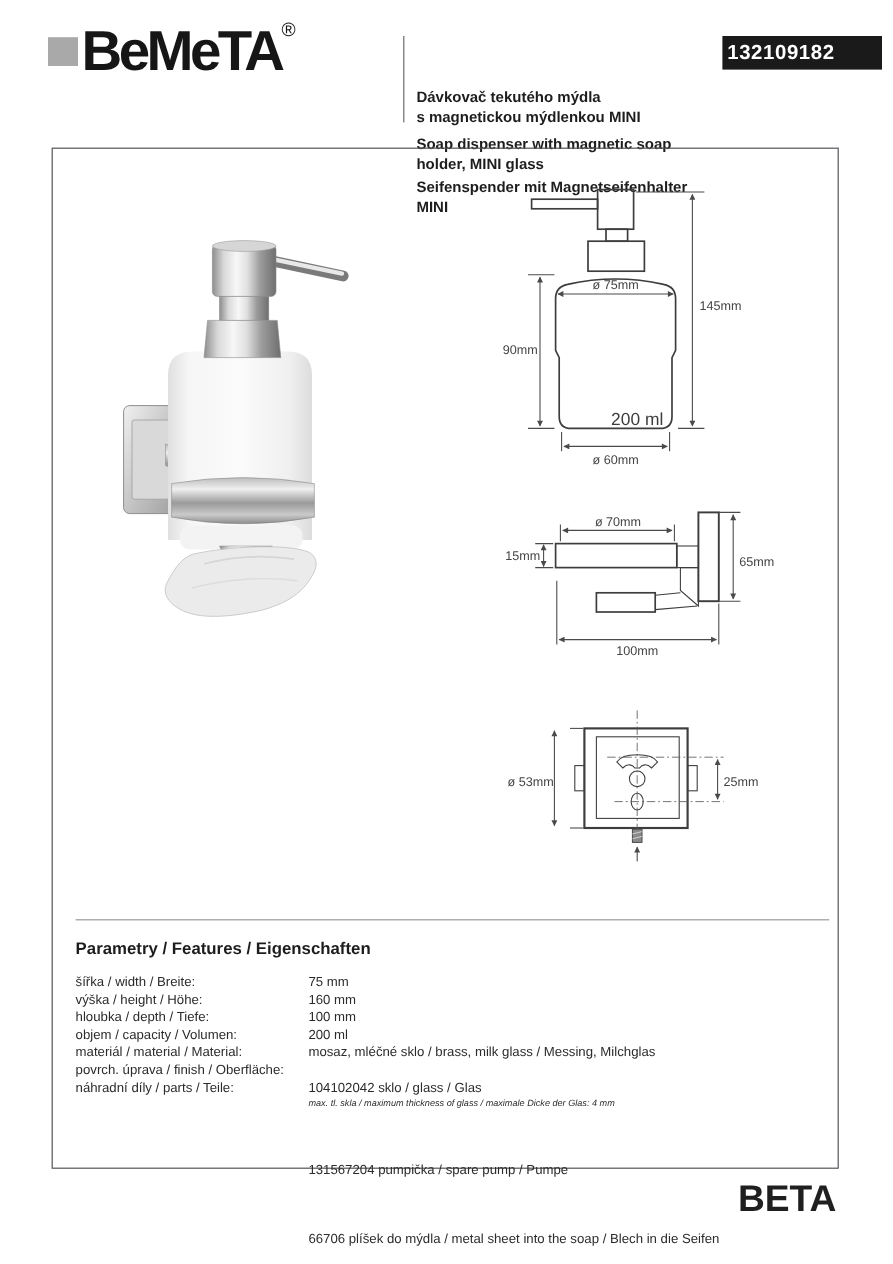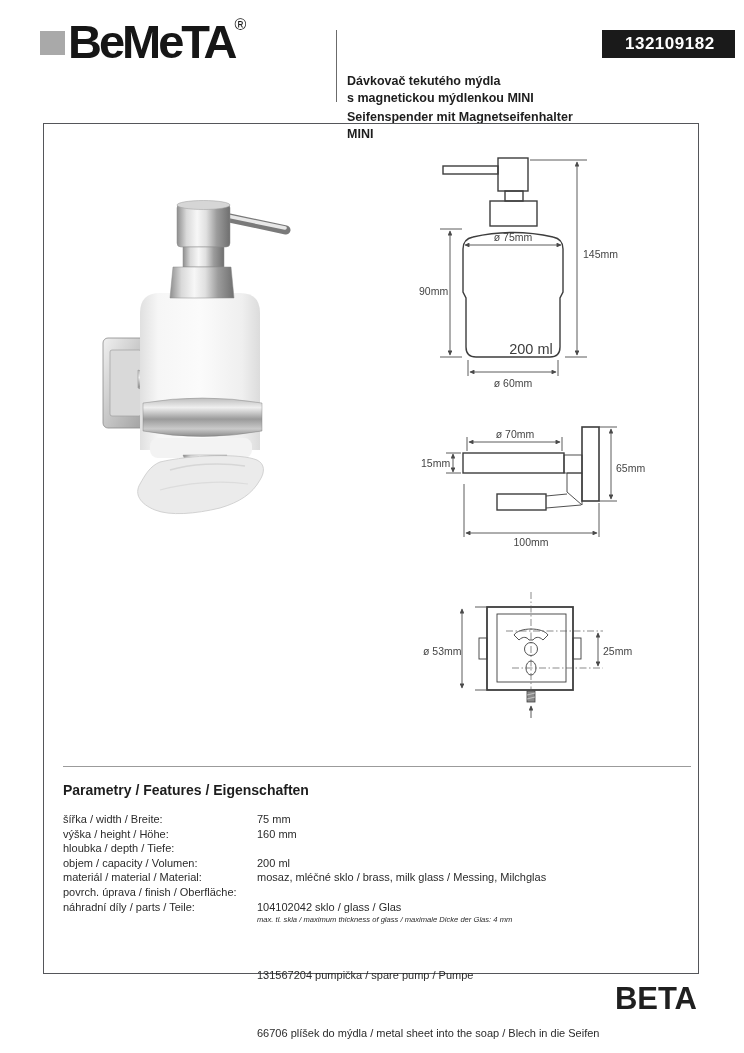--- a/index.html
+++ b/index.html
@@ -10,21 +10,21 @@
   .abs{position:absolute;}
   
   .logo-square{left:40px;top:31px;width:25px;height:24px;background:#a9a9a9;}
   .logo-text{left:68px;top:14px;font-size:47px;font-weight:bold;letter-spacing:-3px;color:#161616;}
   .logo-reg{font-size:16px;font-weight:normal;vertical-align:28px;letter-spacing:0;}
   .hdr-divider{left:336px;top:30px;width:1px;height:72px;background:#6b6b6b;}
   .hdr-titles{left:347px;top:26px;width:252px;font-weight:bold;font-size:12.5px;line-height:17px;color:#1d1d1d;margin-top:47px;}
   .hdr-en{margin-top:5px;}
   .hdr-de{margin-top:2px;}
   .code-badge{left:602px;top:30px;width:133px;height:28px;background:#1a1a1a;color:#ffffff;
-    font-size:17px;font-weight:bold;line-height:28px;padding-left:23px;box-sizing:border-box;letter-spacing:0.5px;}
+    font-size:17px;font-weight:bold;line-height:28px;padding-left:4px;box-sizing:border-box;letter-spacing:0.5px;}
   
   .main-box{left:43px;top:123px;width:656px;height:851px;border:1.5px solid #55565a;box-sizing:border-box;}
   .section-divider{left:63px;top:766px;width:628px;height:1px;background:#9b9b9b;}
   
   .photo-svg{left:60px;top:150px;}
   .d1{left:415px;top:148px;}
   .d2{left:420px;top:406px;}
   .d3{left:420px;top:585px;}
   svg text{font-family:"Liberation Sans", sans-serif;}
   .dimtxt{font-size:10.5px;fill:#454545;}
@@ -42,20 +42,21 @@
 </head>
 <body>
 
 <div class="abs logo-square"></div>
 <div class="abs logo-text"><span>BeMeTA</span><span class="logo-reg">®</span></div>
 <div class="abs hdr-divider"></div>
 
 <div class="abs hdr-titles">
   <div>Dávkovač tekutého mýdla</div>
   <div>s magnetickou mýdlenkou MINI</div>
+  <div class="hdr-en">Soap dispenser with magnetic soap holder, MINI glass</div>
   <div class="hdr-de">Seifenspender mit Magnetseifenhalter MINI</div>
 </div>
 
 <div class="abs code-badge">132109182</div>
 
 <div class="abs main-box"></div>
 
 <svg class="abs photo-svg" width="300" height="430" viewBox="0 0 300 430">
   <defs>
     <linearGradient id="pg-chrome" x1="0" y1="0" x2="1" y2="0">
@@ -216,20 +217,21 @@
   <div class="prow">
     <div class="plabel">šířka / width / Breite:</div>
     <div class="pvalue">75 mm</div>
   </div>
   <div class="prow">
     <div class="plabel">výška / height / Höhe:</div>
     <div class="pvalue">160 mm</div>
   </div>
   <div class="prow">
     <div class="plabel">hloubka / depth / Tiefe:</div>
+    <div class="pvalue">100 mm</div>
   </div>
   <div class="prow">
     <div class="plabel">objem / capacity / Volumen:</div>
     <div class="pvalue">200 ml</div>
   </div>
   <div class="prow">
     <div class="plabel">materiál / material / Material:</div>
     <div class="pvalue">mosaz, mléčné sklo / brass, milk glass / Messing, Milchglas</div>
   </div>
   <div class="prow">

